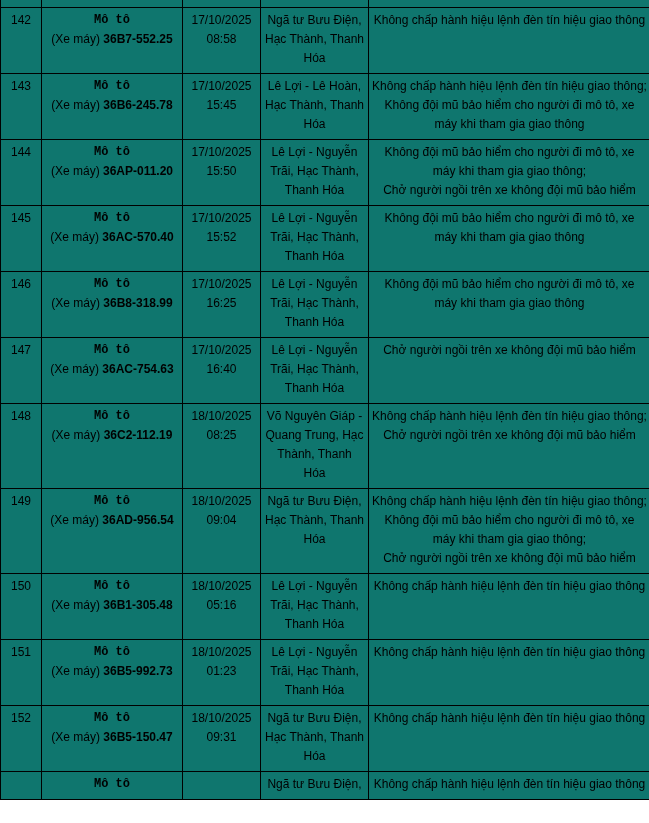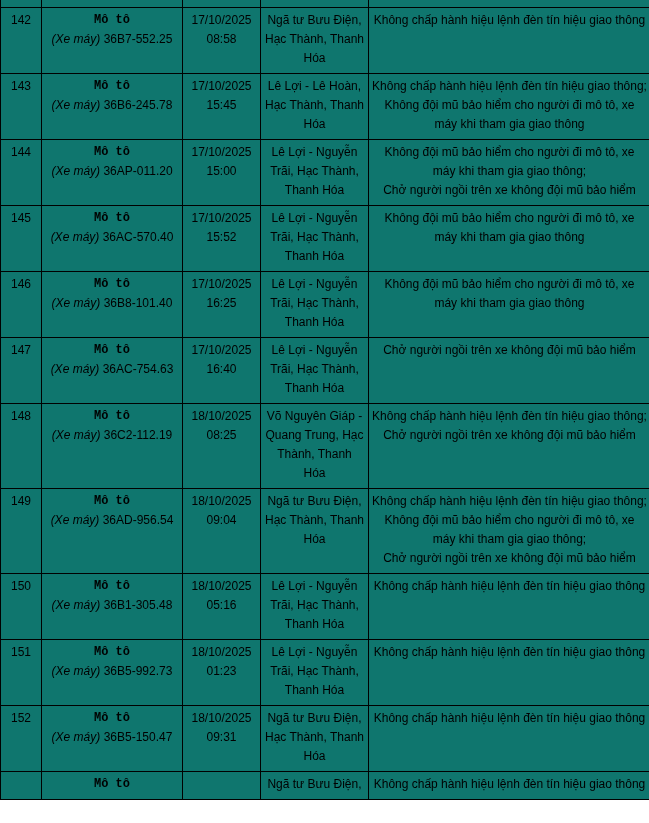--- a/index.html
+++ b/index.html
@@ -14,22 +14,22 @@
   td{
     border:1px solid #000000;
     vertical-align:top;text-align:center;
     padding:3px 4px 5px 4px;
     overflow:hidden;word-wrap:break-word;
   }
   td.c-veh{padding-left:2px;padding-right:2px;}
   td.c-vio{padding-left:3px;padding-right:2px;}
   tr.partial-top td{height:7px;padding:0;border-top:none;}
   .veh-type{font-weight:bold;font-family:Liberation Mono, monospace;}
-  .veh-sub{font-style:italic;}
-  .plate{font-weight:normal;}
+  .veh-sub{}
+  .plate{font-weight:bold;}
 </style>
 </head>
 <body>
 
 <div class="viewport">
   <table class="violations">
     <colgroup>
       <col style="width:41px">
       <col style="width:141px">
       <col style="width:78px">
@@ -86,21 +86,21 @@
         <tr>
     <td class="c-stt">
       <span>144</span>
     </td>
     <td class="c-veh">
       <div class="veh-type">Mô tô</div>
       <div class="veh-line2"><span class="veh-sub">(Xe máy)</span> <span class="plate">36AP-011.20</span></div>
     </td>
     <td class="c-dt">
       <div>17/10/2025</div>
-      <div>15:00</div>
+      <div>15:50</div>
     </td>
     <td class="c-loc">
       <span>Lê Lợi - Nguyễn Trãi, Hạc Thành, Thanh Hóa</span>
     </td>
     <td class="c-vio">
             <div class="violation-item">Không đội mũ bảo hiểm cho người đi mô tô, xe máy khi tham gia giao thông;</div>
             <div class="violation-item">Chở người ngồi trên xe không đội mũ bảo hiểm</div>
           </td>
   </tr>
         <tr>
@@ -121,21 +121,21 @@
     <td class="c-vio">
             <div class="violation-item">Không đội mũ bảo hiểm cho người đi mô tô, xe máy khi tham gia giao thông</div>
           </td>
   </tr>
         <tr>
     <td class="c-stt">
       <span>146</span>
     </td>
     <td class="c-veh">
       <div class="veh-type">Mô tô</div>
-      <div class="veh-line2"><span class="veh-sub">(Xe máy)</span> <span class="plate">36B8-101.40</span></div>
+      <div class="veh-line2"><span class="veh-sub">(Xe máy)</span> <span class="plate">36B8-318.99</span></div>
     </td>
     <td class="c-dt">
       <div>17/10/2025</div>
       <div>16:25</div>
     </td>
     <td class="c-loc">
       <span>Lê Lợi - Nguyễn Trãi, Hạc Thành, Thanh Hóa</span>
     </td>
     <td class="c-vio">
             <div class="violation-item">Không đội mũ bảo hiểm cho người đi mô tô, xe máy khi tham gia giao thông</div>

